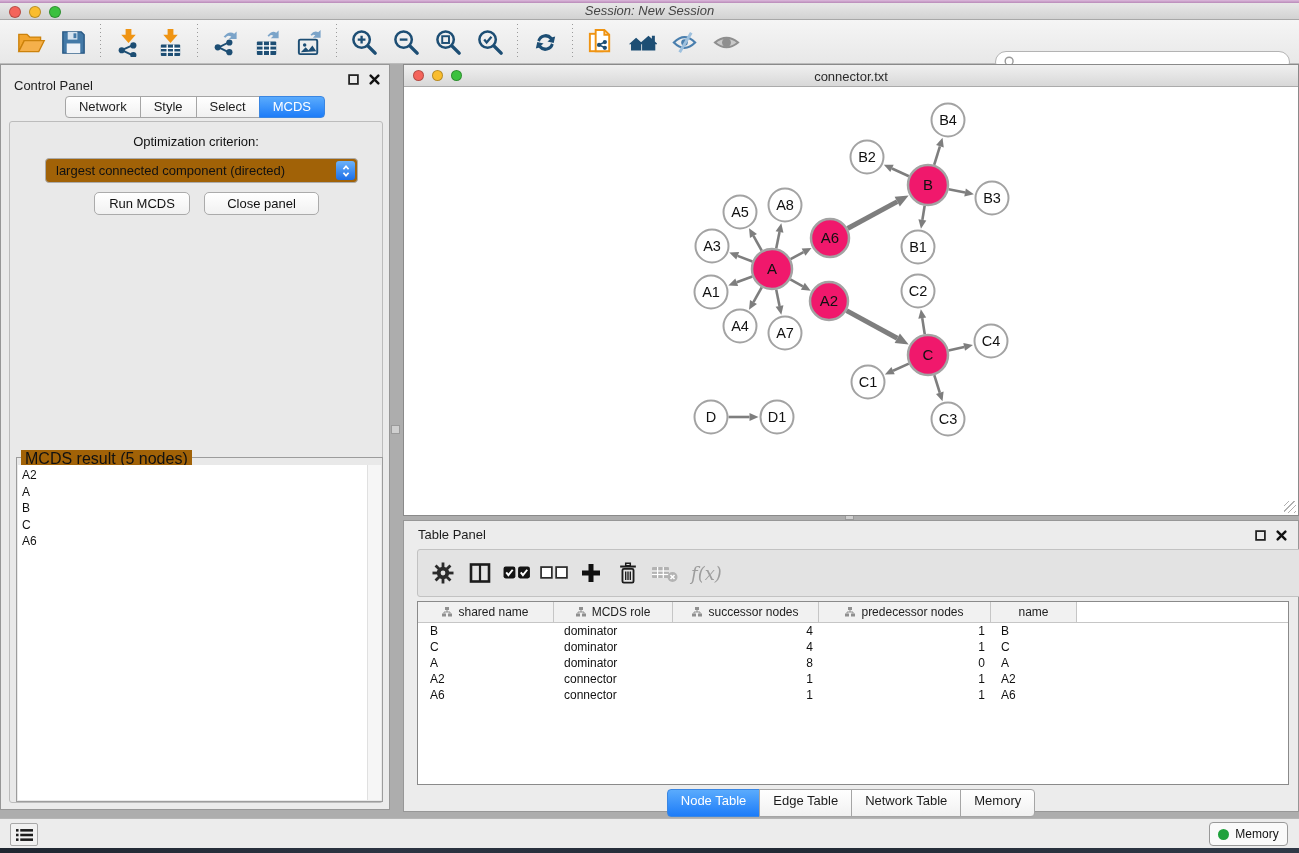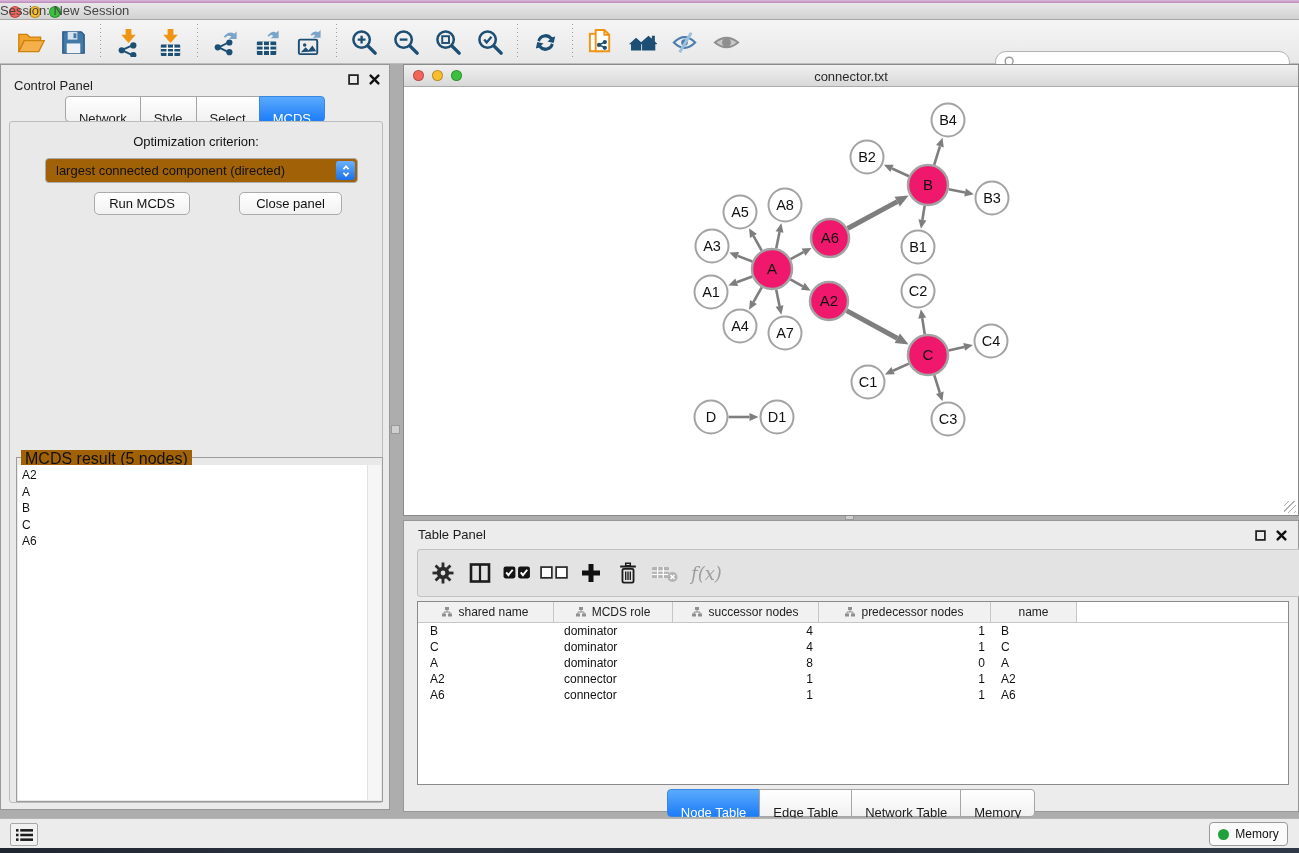--- a/index.html
+++ b/index.html
@@ -5,22 +5,22 @@
   * { margin:0; padding:0; box-sizing:border-box; }
   html,body { background:#232933; }
   body { font-family:"Liberation Sans","DejaVu Sans",sans-serif; }
   .screen { position:relative; width:1299px; height:853px; overflow:hidden; background:#adadad; }
 
   
   .titlebar { position:absolute; left:0; top:0; width:1299px; height:20px;
     background:linear-gradient(#ececec,#d2d2d2); border-bottom:1px solid #a8a8a8; }
   .titlebar .purple-strip { position:absolute; left:0; top:0; width:100%; height:3px;
     background:linear-gradient(#dcb9dc,#b98ab8); }
-  .titlebar .title { position:absolute; left:0; right:0; top:3px; 
-    font-size:13px; color:#454545; }
+  .titlebar .title { position:absolute; left:0; right:0; top:3px; text-align:center;
+    font-size:13px; color:#454545;font-style:italic; }
   .lights { position:absolute; display:flex; gap:8px; }
   .titlebar .lights { left:9px; top:6px; }
   .light { width:12px; height:12px; border-radius:50%; border:1px solid rgba(0,0,0,.25); }
   .light.red { background:#f4645b; } .light.yellow { background:#f9bd2e; } .light.green { background:#3cc13f; }
 
   
   .toolbar { position:absolute; left:0; top:20px; width:1299px; height:44px;
     background:linear-gradient(#f5f5f5,#e8e8e8); border-bottom:1px solid #bcbcbc; }
   .tb-icons { position:absolute; left:10px; top:0; height:44px; display:flex; align-items:center; }
   .tb-icon { width:36px; height:32px; display:flex; align-items:center; justify-content:center; margin:0 3px; cursor:default; }
@@ -41,39 +41,39 @@
   .hd-btn { width:14px; height:14px; display:flex; align-items:center; justify-content:center; }
   .hd-btn svg { width:11px; height:11px; }
 
   
   .control-frame { position:absolute; left:0; top:0; width:390px; height:746px;
     background:#ebebeb; border:1px solid #979797; }
   .cp-header { position:absolute; left:0; top:0; width:100%; height:26px; }
   .cp-header .iframe-hd-title { position:absolute; left:13px; top:6px;margin-top:7px; }
   .cp-header .btns { position:absolute; right:8px; top:7px; display:flex; gap:7px; }
   .tab-row { position:absolute; top:31px; left:0; width:100%; display:flex; justify-content:center; }
-  .tab-btn { height:22px; padding:12px 13px; font-size:13px; line-height:20px; color:#1c1c1c;
+  .tab-btn { height:22px; padding:0 13px; font-size:13px; line-height:20px; color:#1c1c1c;
     background:linear-gradient(#ffffff,#f1f1f1); border:1px solid #a5a5a5; margin-left:-1px; cursor:default; }
   .tab-btn:first-child { border-radius:4px 0 0 4px; margin-left:0; }
   .tab-btn:last-child { border-radius:0 4px 4px 0; }
   .tab-btn.active { background:linear-gradient(#5aabfd,#1d7cf8); color:#fff; border-color:#3a86e2; }
   .cp-content { position:absolute; left:8px; top:56px; width:374px; height:682px;
     background:#e9e9e9; border:1px solid #bcbcbc; border-radius:3px; }
   .opt-label { position:absolute; top:12px; left:0; width:100%; text-align:center; font-size:13px; color:#111; }
   .dropdown { position:absolute; left:35px; top:36px; width:313px; height:25px; background:#a16207;
     border:1px solid #ababab; border-radius:4px; font-size:13px; color:#111;
     display:flex; align-items:center; padding-left:10px; }
   .dd-stepper { position:absolute; right:2px; top:2px; width:19px; height:19px; border-radius:3px;
     background:linear-gradient(#6cb2f9,#1c6fe8); display:flex; align-items:center; justify-content:center; }
   .dd-stepper svg { width:12px; height:16px; }
   .cp-btn { position:absolute; height:23px; background:linear-gradient(#ffffff,#f1f1f1);
     border:1px solid #ababab; border-radius:5px; font-size:13px; color:#111;
     display:flex; align-items:center; justify-content:center; cursor:default; }
   .btn-run { left:84px; top:70px; width:96px; }
-  .btn-close { left:194px; top:70px; width:103px;margin-left:35px; }
+  .btn-close { left:194px; top:70px; width:115px; }
   .result-box { position:absolute; left:6px; top:335px; width:367px; height:345px;
     border:1px solid #9c9c9c; }
   .result-legend { position:absolute; left:4px; top:-8px; background:#a16207; padding:0 4px;
     font-size:16px; color:#111; }
   .result-list { position:absolute; left:1px; top:7px; right:15px; bottom:1px; background:#fff;
     font-size:12px; color:#111; padding:2px 0 0 4px; line-height:16.5px; }
   .result-scroll { position:absolute; top:7px; right:1px; bottom:1px; width:14px; background:#f6f6f6;
     border-left:1px solid #e0e0e0; }
 
   

